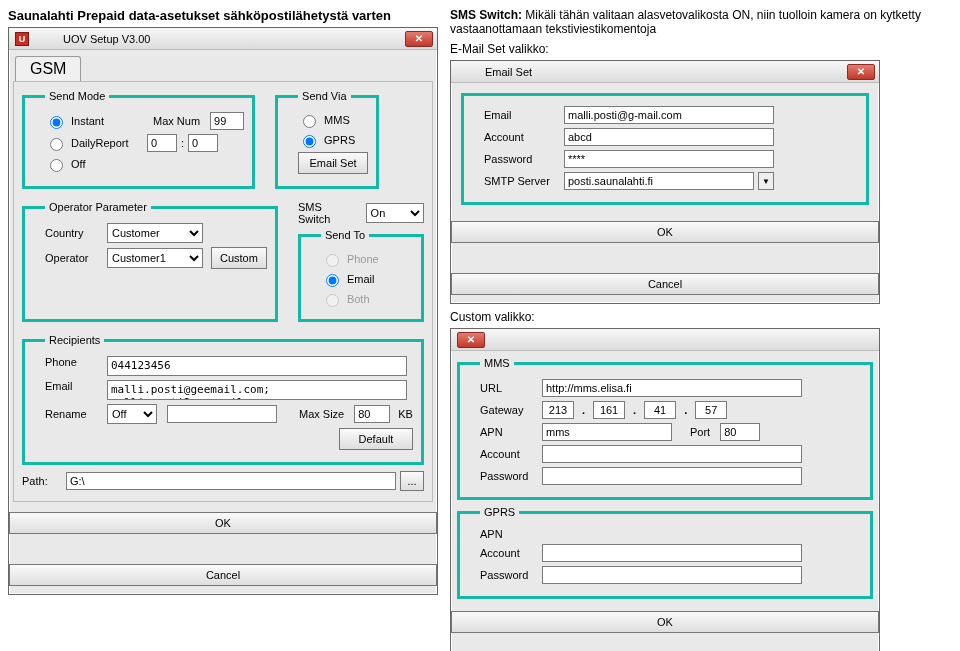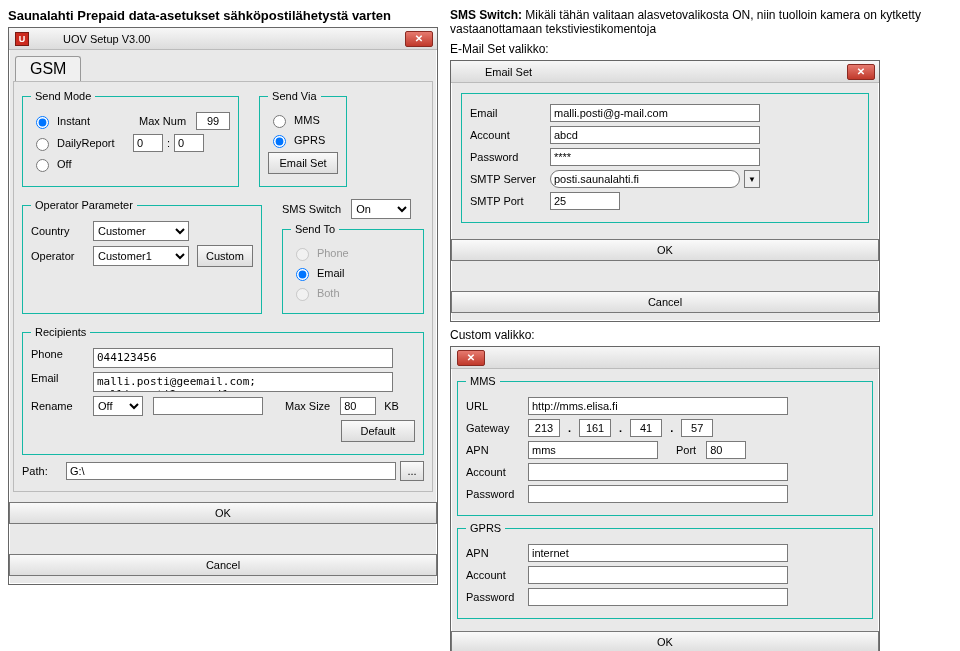--- a/index.html
+++ b/index.html
@@ -70,23 +70,23 @@
     border:1px solid #999;
     border-bottom:none;
     background:#f0f0f0;
     padding:3px 14px;
     font-size:16px;
     border-radius:3px 3px 0 0;
     margin-right:4px;
     cursor:pointer;
   }
   fieldset.group {
-    border:1px solid #14b8a6;
+    border:3px solid #14b8a6;
     margin:6px;
-    padding:6px 8px 8px 8px;
+    padding:6px 8px 8px 20px;
   }
   fieldset.group legend {
     font-size:11px;
     padding:0 4px;
   }
   .frow {
     display:flex;
     align-items:center;
     margin:4px 0;
     gap:4px;
@@ -163,21 +163,21 @@
       <div style="border:1px solid #bbb;margin:0 4px 4px 4px;padding:2px 2px 6px 2px;background:#e9e9e9;">
 
         <div class="two-cols">
 
           <fieldset class="group">
             <legend>Send Mode</legend>
             <div class="frow">
               <input type="radio" class="radio" name="sm" checked="" style="">
               <span style="width:72px;">Instant</span>
               <span style="margin-left:6px;">Max Num</span>
-              <input class="txt sm" style="margin-left: 6px; width: 34px; text-align: center;" value="99">
+              <input class="txt sm" style="margin-left: 6px; width: 34px;" value="99">
             </div>
             <div class="frow">
               <input type="radio" class="radio" name="sm" style="">
               <span style="width:72px;">DailyReport</span>
               <input class="txt sm" value="0" style="">
               <span>:</span>
               <input class="txt sm" value="0" style="">
             </div>
             <div class="frow">
               <input type="radio" class="radio" name="sm" style="">
@@ -305,26 +305,22 @@
         <div class="frow">
           <label class="lbl-w">Account</label>
           <input class="txt xl" value="abcd" style="">
         </div>
         <div class="frow">
           <label class="lbl-w">Password</label>
           <input class="txt xl" value="****" style="">
         </div>
         <div class="frow">
           <label class="lbl-w">SMTP Server</label>
-          <input class="txt" style="width: 190px; border-radius: 9px;" value="posti.saunalahti.fi">
+          <input class="txt" style="width: 190px;" value="posti.saunalahti.fi">
           <span class="caretdown">▼</span>
-        </div>
-        <div class="frow">
-          <label class="lbl-w">SMTP Port</label>
-          <input class="txt" style="width: 70px;" value="25">
         </div>
       </fieldset>
       <div class="btn-row">
         <button class="btn">OK</button>
         <button class="btn">Cancel</button>
       </div>
     </div>
 
     <div class="subheading">Custom valikko:</div>
 
@@ -362,21 +358,20 @@
         <div class="frow">
           <label class="lbl">Password</label>
           <input class="txt" style="width: 260px;" value="">
         </div>
       </fieldset>
 
       <fieldset class="group">
         <legend>GPRS</legend>
         <div class="frow">
           <label class="lbl">APN</label>
-          <input class="txt" style="width: 260px;" value="internet">
         </div>
         <div class="frow">
           <label class="lbl">Account</label>
           <input class="txt" style="width: 260px;" value="">
         </div>
         <div class="frow">
           <label class="lbl">Password</label>
           <input class="txt" style="width: 260px;" value="">
         </div>
       </fieldset>

